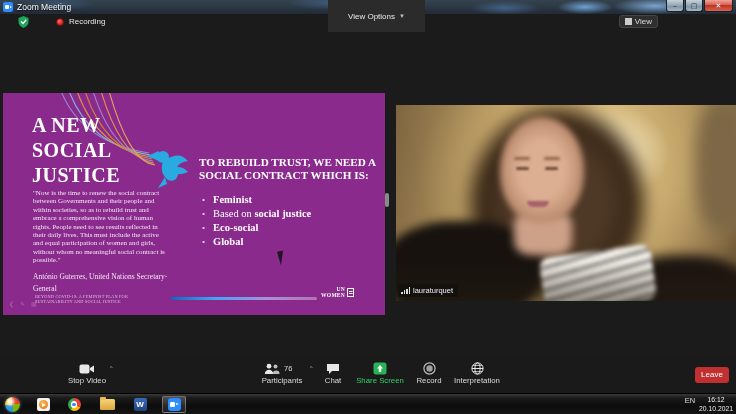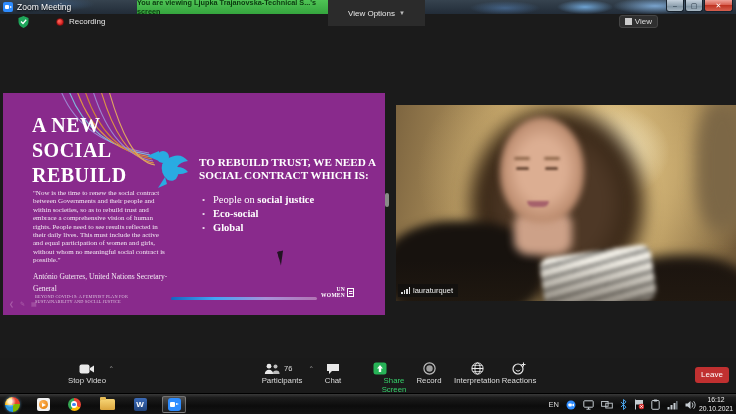--- a/index.html
+++ b/index.html
@@ -14,21 +14,21 @@
       radial-gradient(50px 10px at 505px 8px, rgba(90,140,200,.5), rgba(90,140,200,0) 70%),
       radial-gradient(60px 10px at 330px 3px, rgba(80,130,190,.4), rgba(80,130,190,0) 70%),
       radial-gradient(50px 10px at 60px 4px, rgba(70,120,180,.35), rgba(70,120,180,0) 70%),
       linear-gradient(#36434f, #222c38); }
   .tb-app { position:absolute; left:3px; top:2px; width:10px; height:10px; background:#2d8cff; border-radius:2px; }
   .tb-app::after { content:""; position:absolute; left:2px; top:3px; width:4px; height:4px; background:#fff; border-radius:1px; }
   .tb-app::before { content:""; position:absolute; left:6.5px; top:3.5px; border-left:2.5px solid #fff; border-top:1.5px solid transparent; border-bottom:1.5px solid transparent; }
   .tb-title { position:absolute; left:17px; top:2px; font-size:8.5px; color:#fff; text-shadow:0 1px 2px #000; }
   .share-banner { position:absolute; left:137px; top:0; width:191px; height:14px; background:linear-gradient(#4fc455,#35a53e);
     color:#0c3a10; font-size:7.3px; font-weight:bold; display:flex; align-items:center; justify-content:center; }
-  .view-options { position:absolute; left:328px; top:0; width:97px; height:26px; background:#2b2b2b; color:#e8e8e8;
+  .view-options { position:absolute; left:328px; top:0; width:97px; height:32px; background:#2b2b2b; color:#e8e8e8;
     font-size:8px; display:flex; align-items:center; justify-content:center; gap:4px; }
   .view-options .chev { font-size:6px; color:#bbb; }
   .win-btns { position:absolute; right:3px; top:0; display:flex; gap:1px; }
   .wb { height:12px; border:1px solid #16212c; border-top:none; border-radius:0 0 3px 3px;
     background:linear-gradient(#c6d2dd 0%, #93a5b3 50%, #7c909f 51%, #a7b7c3 100%);
     color:#233240; font-size:7px; line-height:11px; text-align:center; }
   .wb.min, .wb.max { width:18px; }
   .wb.close { width:29px; background:linear-gradient(#efa49b 0%, #d85f50 45%, #bf3422 50%, #d6604f 100%); color:#fff; }
 
   
@@ -99,21 +99,21 @@
   .sig { display:flex; align-items:flex-end; gap:1px; padding-bottom:1px; }
   .sig i { display:block; width:1.5px; background:#ddd; }
 
   
   .zoombar { position:absolute; left:0; top:358px; width:736px; height:35px; background:#1a1a1a; }
   .tb-item { position:absolute; top:0; height:35px; text-align:center; cursor:default; }
   .tb-item .ico { height:17px; padding-top:4px; display:flex; align-items:center; justify-content:center; }
   .tb-item .lbl { font-size:7.8px; color:#dcdcdc; margin-top:1px; }
   .tb-item .chev { position:absolute; top:7px; font-size:6.5px; color:#9a9a9a; }
   .tb-item .cnt { position:absolute; top:6px; font-size:7.5px; color:#dcdcdc; }
-  .lbl-green { color:#35d06a !important;margin-left:28px; }
+  .lbl-green { color:#35d06a !important; }
   .leave-btn { position:absolute; right:7px; top:9px; width:34px; height:16px; background:#c03030; border-radius:3px;
     color:#fff; font-size:8px; text-align:center; line-height:16px; }
 
   
   .taskbar { position:absolute; left:0; top:393px; width:736px; height:21px;
     background:linear-gradient(#3a3a3a 0%, #1c1c1c 18%, #0c0c0c 60%, #151515 100%); border-top:1px solid #000; }
   .tk { position:absolute; top:2px; width:20px; height:17px; display:flex; align-items:center; justify-content:center; }
   .start-orb { width:15px; height:15px; border-radius:50%;
     background:radial-gradient(circle at 35% 30%, rgba(255,255,255,.85) 0 12%, rgba(255,255,255,0) 40%),
       conic-gradient(#e7422c 0 25%, #7db700 25% 50%, #2a9ae0 50% 75%, #ffb900 75% 100%);
@@ -124,34 +124,33 @@
   .chrome-ico { width:13px; height:13px; border-radius:50%; background:conic-gradient(#ea4335 0 33%, #fbbc05 33% 60%, #34a853 60% 100%); position:relative; }
   .chrome-ico::after { content:""; position:absolute; left:3.2px; top:3.2px; width:6.6px; height:6.6px; border-radius:50%; background:#fff; }
   .chrome-ico::before { content:""; position:absolute; left:4.6px; top:4.6px; width:3.8px; height:3.8px; border-radius:50%; background:#4285f4; z-index:1; }
   .folder-ico { width:15px; height:11px; background:linear-gradient(#f7d575, #dca63e); border-radius:1.5px; position:relative; }
   .folder-ico::before { content:""; position:absolute; left:0; top:-2px; width:6px; height:3px; background:#e9bd55; border-radius:1px 1px 0 0; }
   .word-ico { width:13px; height:13px; background:linear-gradient(#3a6ab8,#20437c); border-radius:2px; color:#fff; font-size:8px; font-weight:bold; text-align:center; line-height:13px; }
   .zoomapp-ico { width:13px; height:13px; background:#2d8cff; border-radius:3px; position:relative; }
   .zoomapp-ico::after { content:""; position:absolute; left:2.5px; top:4px; width:5px; height:5px; background:#fff; border-radius:1px; }
   .zoomapp-ico::before { content:""; position:absolute; left:8px; top:4.8px; border-left:3px solid #fff; border-top:1.8px solid transparent; border-bottom:1.8px solid transparent; }
   .tk-active { background:linear-gradient(rgba(255,255,255,.22), rgba(255,255,255,.06)); border:1px solid rgba(255,255,255,.3); border-radius:2px; }
-  .tray { position:absolute; right:40px; top:2px; height:17px; display:flex; align-items:center; gap:7px; }
+  .tray { position:absolute; right:40px; top:2px; height:17px; display:flex; align-items:center; gap:7px;flex-direction:column; }
   .tray .en { color:#ddd; font-size:7.5px; }
   .tray svg { display:block; }
   .clock { position:absolute; right:1px; top:2px; width:38px; text-align:center; color:#eee; font-size:6.8px; line-height:8.5px; }
 </style>
 </head>
 <body>
 
 <div id="screen">
 
   <div class="titlebar">
     <div class="tb-app"></div>
     <div class="tb-title">Zoom Meeting</div>
-    <div class="share-banner">You are viewing Ljupka Trajanovska-Technical S...'s screen</div>
     <div class="view-options">
       <span>View Options</span>
       <span class="chev">▼</span>
     </div>
     <div class="win-btns">
       <div class="wb min">–</div>
       <div class="wb max">▢</div>
       <div class="wb close">✕</div>
     </div>
   </div>
@@ -184,36 +183,37 @@
         <polygon points="0,7 12,2 12,12"></polygon>
         <circle cx="16" cy="8" r="6"></circle>
         <path d="M20,10 q13,-8 21,2 q-8,1 -11,6 q7,0 11,5 q-9,4 -16,1 z"></path>
         <ellipse cx="23" cy="21" rx="8" ry="11" transform="rotate(-18 23 21)"></ellipse>
         <path d="M18,28 l-7,11 l9,-4 z"></path>
       </g>
     </svg>
     <div class="slide-title">
       <div>A NEW</div>
       <div>SOCIAL</div>
-      <div>REBUILD</div>
+      <div>JUSTICE</div>
     </div>
     <div class="slide-quote">"Now is the time to renew the social contract between Governments and their people and within societies, so as to rebuild trust and embrace a comprehensive vision of human rights. People need to see results reflected in their daily lives. This must include the active and equal participation of women and girls, without whom no meaningful social contract is possible."</div>
     <div class="slide-attrib">António Guterres, United Nations Secretary-General</div>
     <div class="slide-footnote">BEYOND COVID-19: A FEMINIST PLAN FOR SUSTAINABILITY AND SOCIAL JUSTICE</div>
     <div class="progressbar"></div>
     <div class="unwomen">
       <div class="txt">
         <div>UN</div>
         <div>WOMEN</div>
       </div>
       <div class="box"></div>
     </div>
     <div class="slide-rh">TO REBUILD TRUST, WE NEED A SOCIAL CONTRACT WHICH IS:</div>
     <ul class="slide-bullets">
-      <li><span>People on </span><span class="b">social justice</span></li>
+      <li><span></span><span class="b">Feminist</span></li>
+      <li><span>Based on </span><span class="b">social justice</span></li>
       <li><span></span><span class="b">Eco-social</span></li>
       <li><span></span><span class="b">Global</span></li>
     </ul>
     <div class="slide-cursor"></div>
     <div class="annot-tools">
       <span>❮</span>
       <span>✎</span>
       <span>▦</span>
     </div>
   </div>
@@ -308,31 +308,20 @@
           <circle cx="6.5" cy="6.5" r="5.6" fill="none" stroke="#e8e8e8" stroke-width="1"></circle>
           <ellipse cx="6.5" cy="6.5" rx="2.6" ry="5.6" fill="none" stroke="#e8e8e8" stroke-width="1"></ellipse>
           <line x1="0.9" y1="6.5" x2="12.1" y2="6.5" stroke="#e8e8e8" stroke-width="1"></line>
           <line x1="1.7" y1="3.4" x2="11.3" y2="3.4" stroke="#e8e8e8" stroke-width="0.8"></line>
           <line x1="1.7" y1="9.6" x2="11.3" y2="9.6" stroke="#e8e8e8" stroke-width="0.8"></line>
         </svg>
       </div>
       <div class="lbl">Interpretation</div>
     </div>
 
-    <div class="tb-item" style="left:496px; width:46px;">
-      <div class="ico">
-        <svg width="14" height="13" viewBox="0 0 14 13">
-          <circle cx="6" cy="7" r="5" fill="none" stroke="#e8e8e8" stroke-width="1.2"></circle>
-          <path d="M3.8 7.8 a2.5 2.5 0 0 0 4.4 0" fill="none" stroke="#e8e8e8" stroke-width="1"></path>
-          <line x1="11.5" y1="0.5" x2="11.5" y2="4.5" stroke="#e8e8e8" stroke-width="1"></line>
-          <line x1="9.5" y1="2.5" x2="13.5" y2="2.5" stroke="#e8e8e8" stroke-width="1"></line>
-        </svg>
-      </div>
-      <div class="lbl">Reactions</div>
-    </div>
 
     <div class="leave-btn">Leave</div>
   </div>
 
   <div class="taskbar">
     <div class="tk" style="left:2px;">
         <div class="start-orb"></div>
       </div>
     <div class="tk" style="left:33px;">
         <div class="mp-ico">

